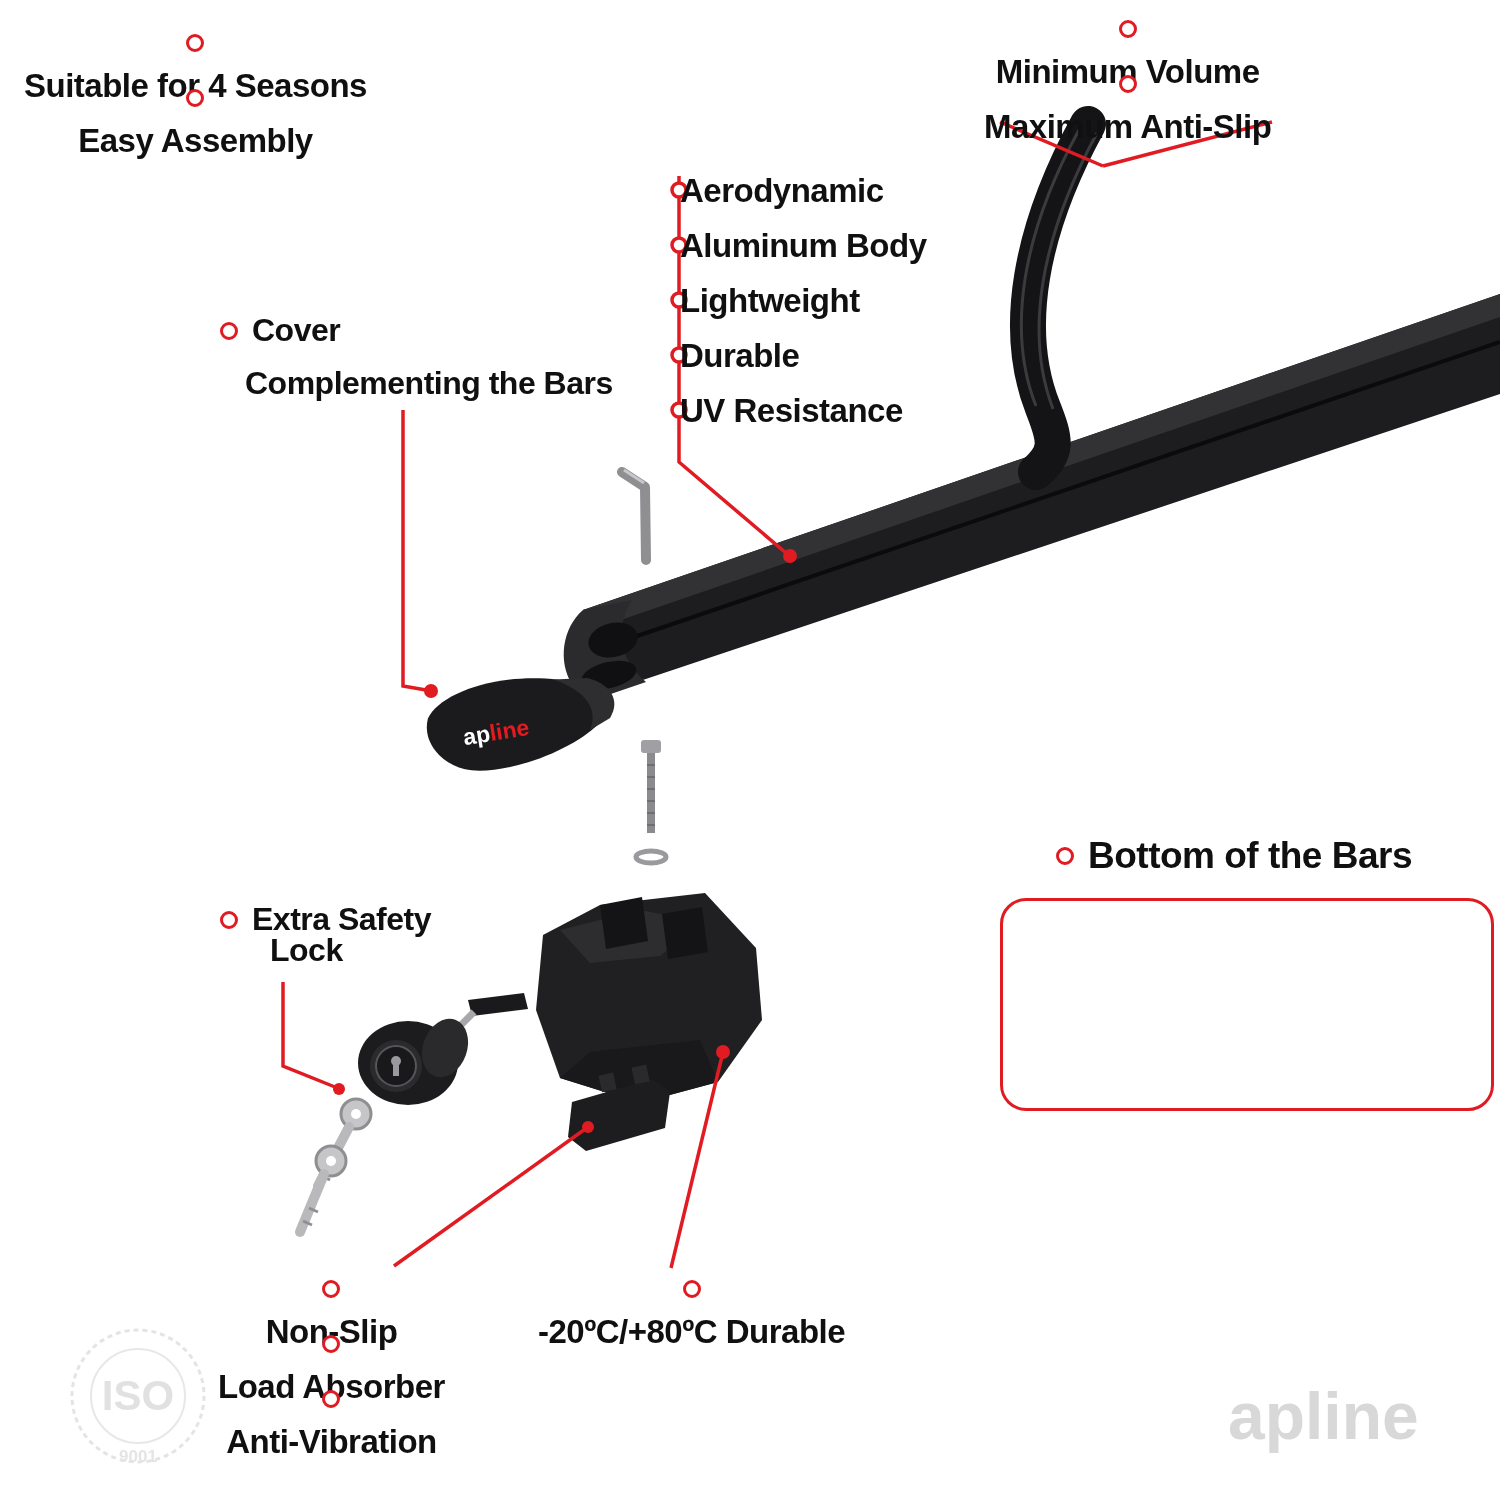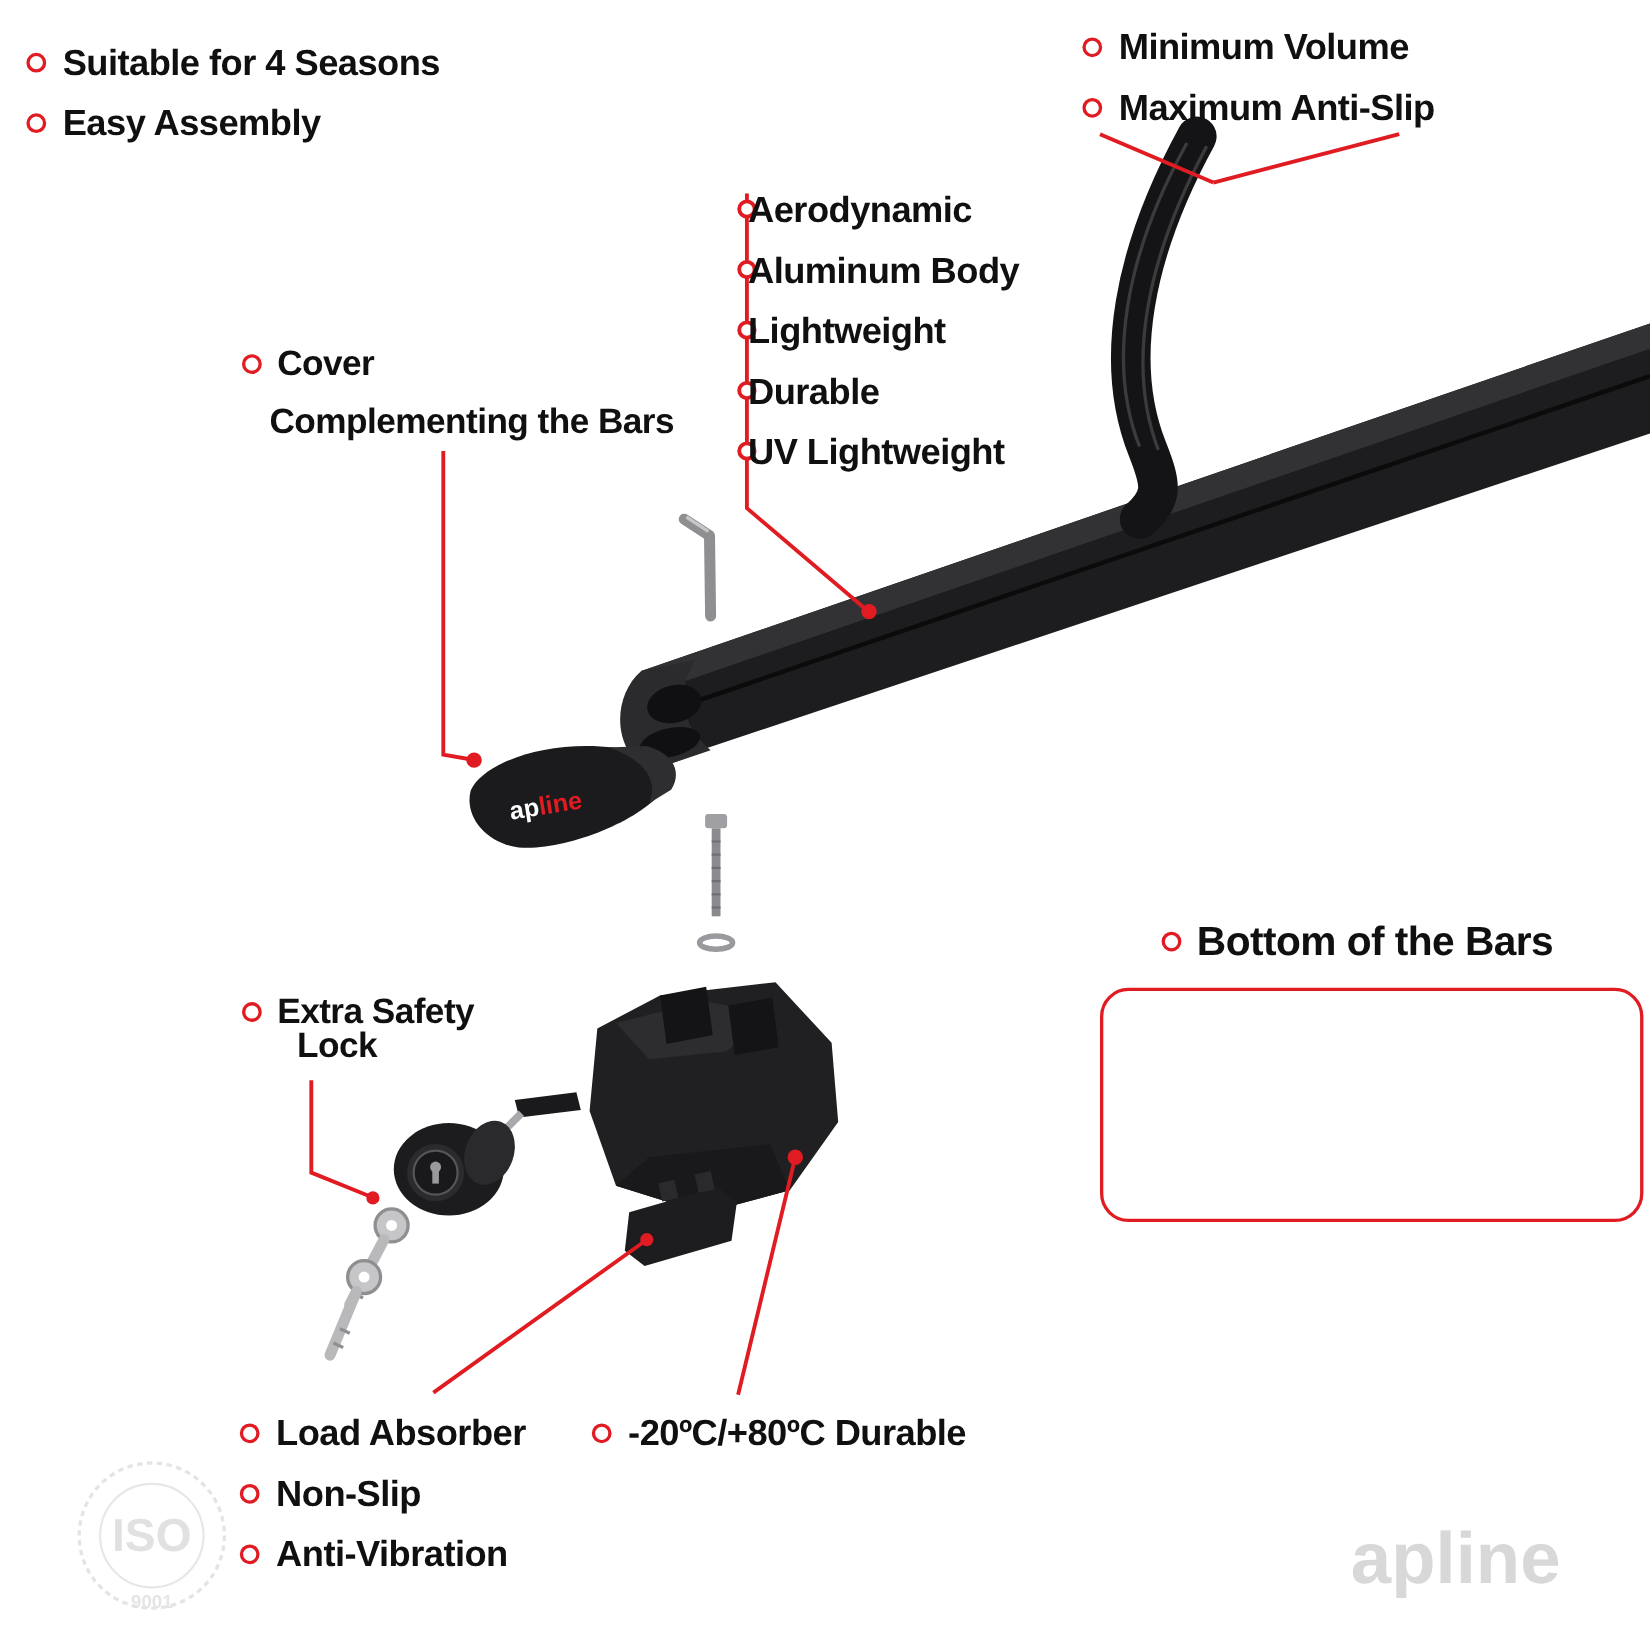--- a/index.html
+++ b/index.html
@@ -3,21 +3,21 @@
 <meta charset="utf-8">
 <style>
   :root { --accent: #e01b22; }
   html,body { margin:0; padding:0; background:#ffffff; }
   .canvas {
     position:relative; width:1500px; height:1500px; background:#fff; overflow:hidden;
     font-family:"Liberation Sans", sans-serif; font-weight:700; color:#101010;
   }
   .abs { position:absolute; }
   .bullet-list { position:absolute; display:flex; flex-direction:column; gap:9px; }
-  .bullet-item { display:flex; align-items:center; gap:15px; font-size:33px; letter-spacing:-0.5px; white-space:nowrap; height:46px; }
+  .bullet-item { display:flex; align-items:center; gap:15px; font-size:33px; letter-spacing:-0.5px; white-space:nowrap; height:46px;flex-direction:column; }
   .ring { width:12px; height:12px; border:3.5px solid var(--accent); border-radius:50%; flex:none; background:#fff; }
   .features-list { position:absolute; left:680px; top:163px; display:flex; flex-direction:column; }
   .features-list .f-item { height:55px; display:flex; align-items:center; font-size:33px; letter-spacing:-0.5px; white-space:nowrap; }
   .label-line { position:absolute; font-size:32px; letter-spacing:-0.5px; white-space:nowrap; display:flex; align-items:center; gap:14px; }
   .section-title { position:absolute; font-size:37px; letter-spacing:-0.5px; white-space:nowrap; display:flex; align-items:center; gap:14px; }
   .bottom-box {
     position:absolute; left:1000px; top:898px; width:488px; height:207px;
     border:3px solid var(--accent); border-radius:26px; background:#fff;
   }
   .watermark {
@@ -165,21 +165,21 @@
       <span class="ring"></span>
       <span>Maximum Anti-Slip</span>
     </div>
   </div>
 
   <div class="features-list">
     <div class="f-item">Aerodynamic</div>
     <div class="f-item">Aluminum Body</div>
     <div class="f-item">Lightweight</div>
     <div class="f-item">Durable</div>
-    <div class="f-item">UV Lightweight</div>
+    <div class="f-item">UV Resistance</div>
   </div>
 
   <div class="label-line" style="left:220px; top:312px;">
     <span class="ring"></span>
     <span>Cover</span>
   </div>
   <div class="label-line" style="left:245px; top:365px;">
     <span>Complementing the Bars</span>
   </div>
 
@@ -193,28 +193,28 @@
 
   <div class="section-title" style="left:1056px; top:835px;">
     <span class="ring"></span>
     <span>Bottom of the Bars</span>
   </div>
   <div class="bottom-box"></div>
 
   <div class="bullet-list" style="left:218px; top:1280px;">
     <div class="bullet-item">
       <span class="ring"></span>
+      <span>Non-Slip</span>
+    </div>
+    <div class="bullet-item">
+      <span class="ring"></span>
       <span>Load Absorber</span>
     </div>
     <div class="bullet-item">
       <span class="ring"></span>
-      <span>Non-Slip</span>
-    </div>
-    <div class="bullet-item">
-      <span class="ring"></span>
       <span>Anti-Vibration</span>
     </div>
   </div>
 
   <div class="bullet-list" style="left:538px; top:1280px;gap:34px;">
     <div class="bullet-item">
       <span class="ring"></span>
       <span>-20ºC/+80ºC Durable</span>
     </div>
   </div>

